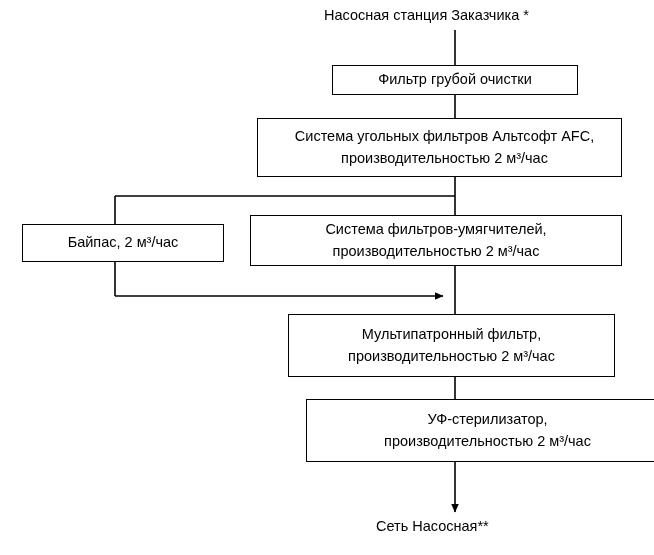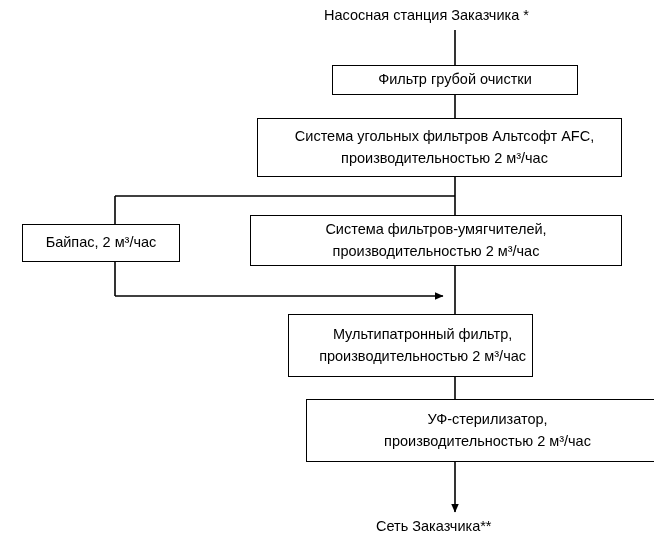--- a/index.html
+++ b/index.html
@@ -90,34 +90,34 @@
 
   <div class="node" style="left:332px; top:65px; width:246px; height:30px;">
     <span class="node-text">Фильтр грубой очистки</span>
   </div>
 
   <div class="node" style="left:257px; top:118px; width:365px; height:59px;padding-left:16px;">
     <span class="node-text">Система угольных фильтров Альтсофт AFC,
 производительностью 2 м³/час</span>
   </div>
 
-  <div class="node" style="left:22px; top:224px; width:158px; height:38px;">
+  <div class="node" style="left:22px; top:224px; width:202px; height:38px;">
     <span class="node-text">Байпас, 2 м³/час</span>
   </div>
 
   <div class="node" style="left:250px; top:215px; width:372px; height:51px;">
     <span class="node-text">Система фильтров-умягчителей,
 производительностью 2 м³/час</span>
   </div>
 
-  <div class="node" style="left:288px; top:314px; width:245px; height:63px;justify-content:flex-end;">
+  <div class="node" style="left:288px; top:314px; width:327px; height:63px;">
     <span class="node-text">Мультипатронный фильтр,
 производительностью 2 м³/час</span>
   </div>
 
   <div class="node" style="left:258px; top:399px; width:363px; height:63px;margin-left:48px;">
     <span class="node-text">УФ-стерилизатор,
 производительностью 2 м³/час</span>
   </div>
 
-  <div class="caption" style="left:376px; top:518px;">Сеть Заказчика**</div>
+  <div class="caption" style="left:376px; top:518px;">Сеть Насосная**</div>
 
 </div>
 
 </body></html>

